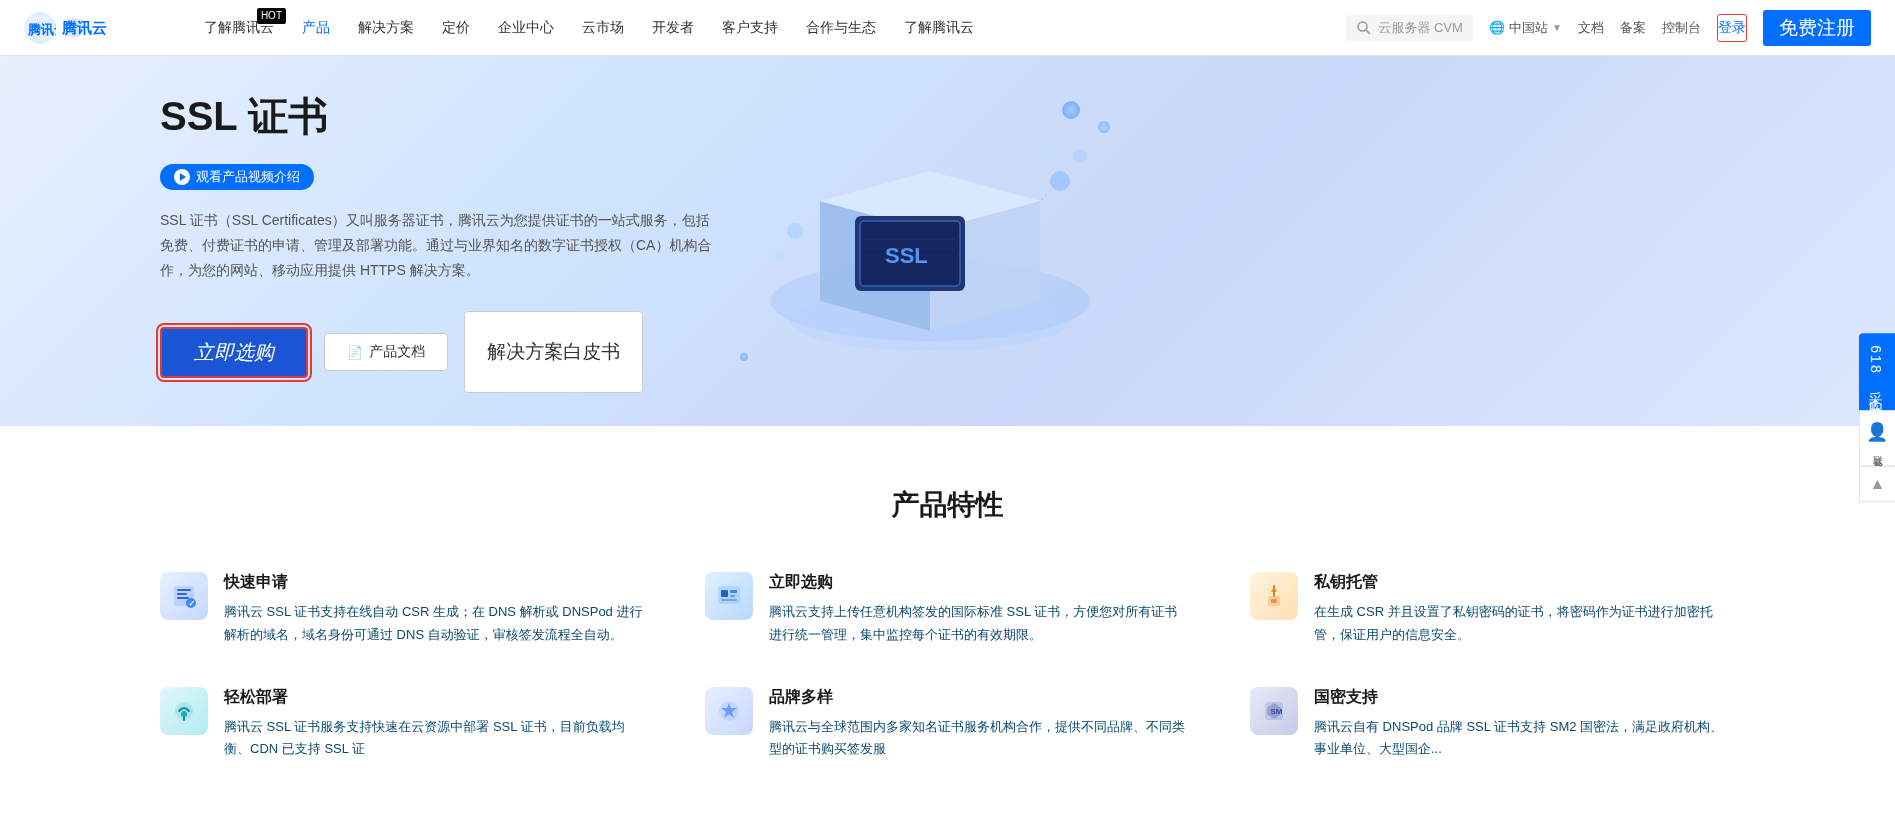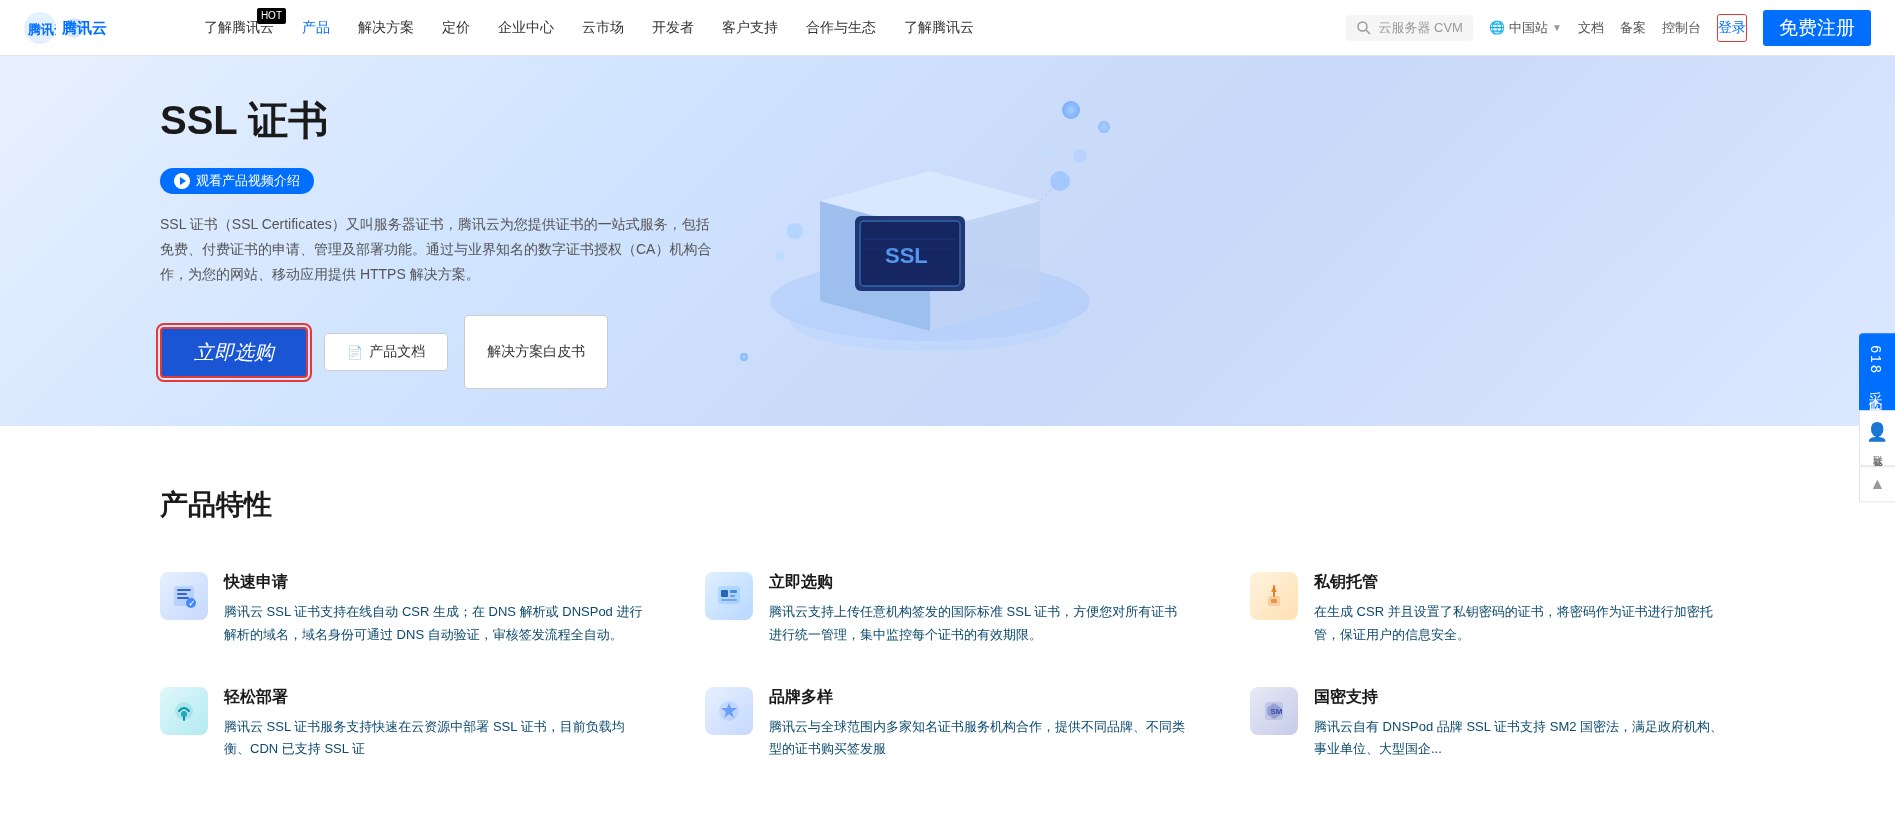--- a/index.html
+++ b/index.html
@@ -76,21 +76,21 @@
       padding: 10px 32px; border-radius: 4px; border: 2.5px solid #e53935;
       cursor: pointer; font-weight: 500; outline: 2.5px solid #e53935; outline-offset: 2px; font-style: italic;
     }
     .btn-outline {
       background: #fff; color: #333; font-size: 14px;
       padding: 9px 22px; border-radius: 4px; border: 1px solid #ccc;
       cursor: pointer; display: flex; align-items: center; gap: 6px;
     }
     .btn-outline .doc-icon { font-size: 13px; }
     .btn-outline2 {
-      background: #fff; color: #333; font-size: 14px;
+      background: #fff; color: #333; font-size: 19px;
       padding: 27px 22px; border-radius: 4px; border: 1px solid #ccc;
       cursor: pointer;
     }
     .hero-image {
       width: 420px; height: 320px; position: relative; flex-shrink: 0;
     }
     
     .cube-container {
       width: 100%; height: 100%; display: flex; align-items: flex-end; justify-content: center;
       position: relative;
@@ -101,21 +101,21 @@
     }
     .particle1 { width: 18px; height: 18px; top: 20px; right: 60px; opacity: 0.7; }
     .particle2 { width: 12px; height: 12px; top: 40px; right: 30px; opacity: 0.5; }
     .particle3 { width: 8px; height: 8px; bottom: 40px; left: 20px; opacity: 0.6; }
 
     
     .features-section {
       background: #fff; padding: 60px 160px 50px;
     }
     .features-title {
-      font-size: 28px; font-weight: 600;
+      text-align: center; font-size: 28px; font-weight: 600;
       color: #1a1a1a; margin-bottom: 48px;
     }
     .features-grid {
       display: grid; grid-template-columns: 1fr 1fr 1fr; gap: 40px 60px;
     }
     .feature-item { display: flex; gap: 16px; align-items: flex-start; }
     .feature-icon {
       width: 48px; height: 48px; flex-shrink: 0; border-radius: 8px;
       display: flex; align-items: center; justify-content: center;
       font-size: 22px;

